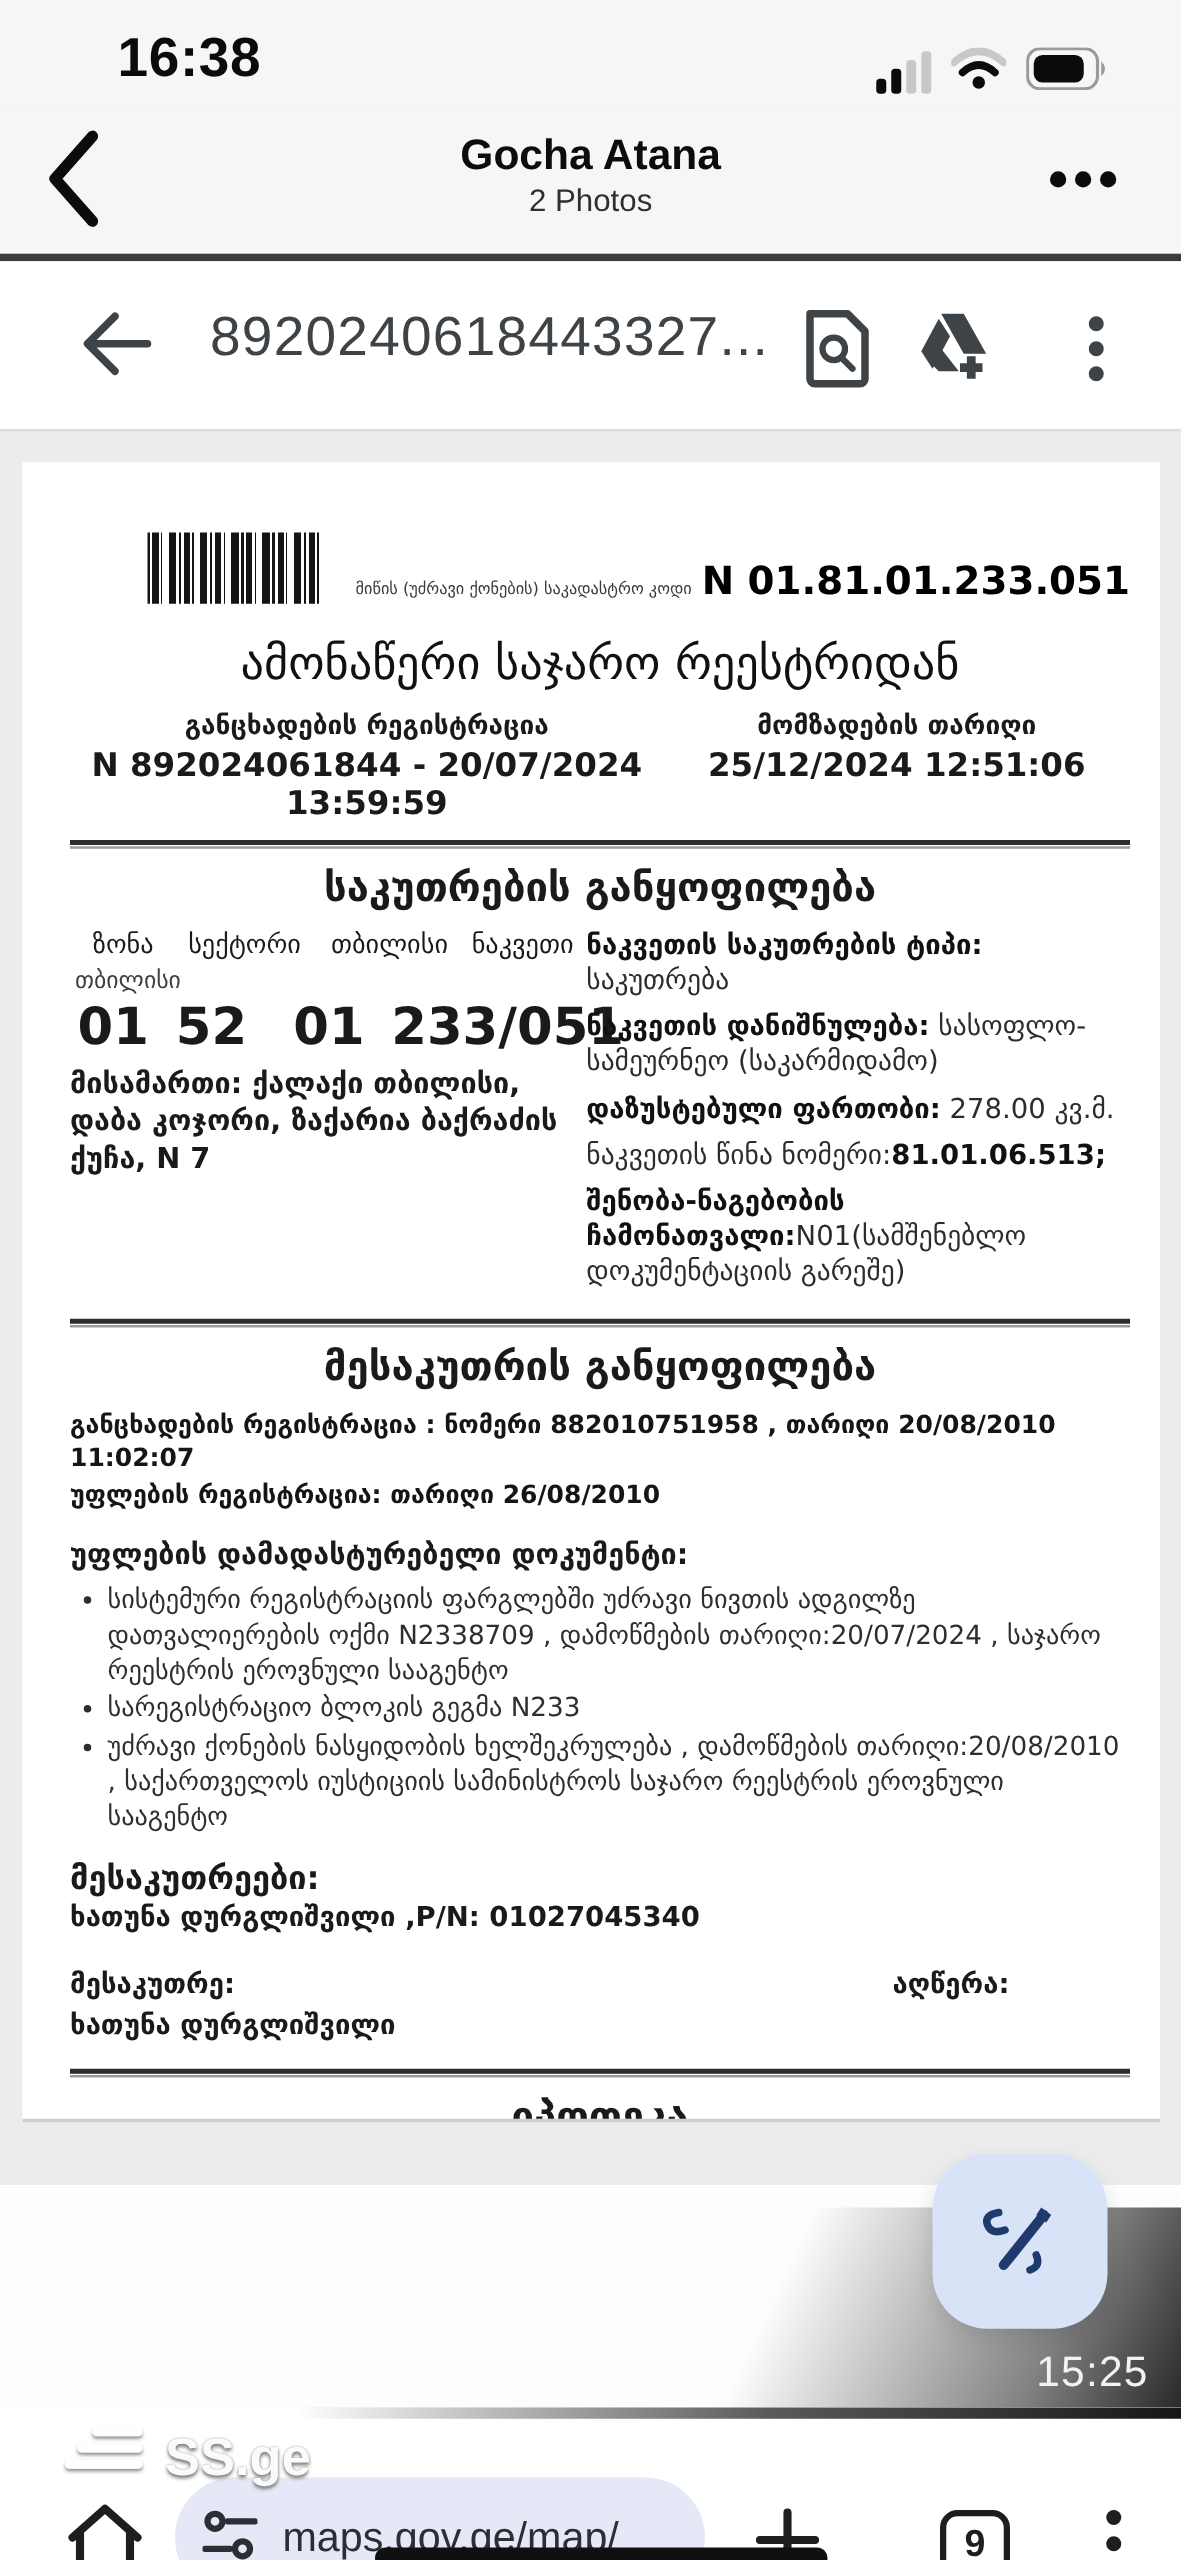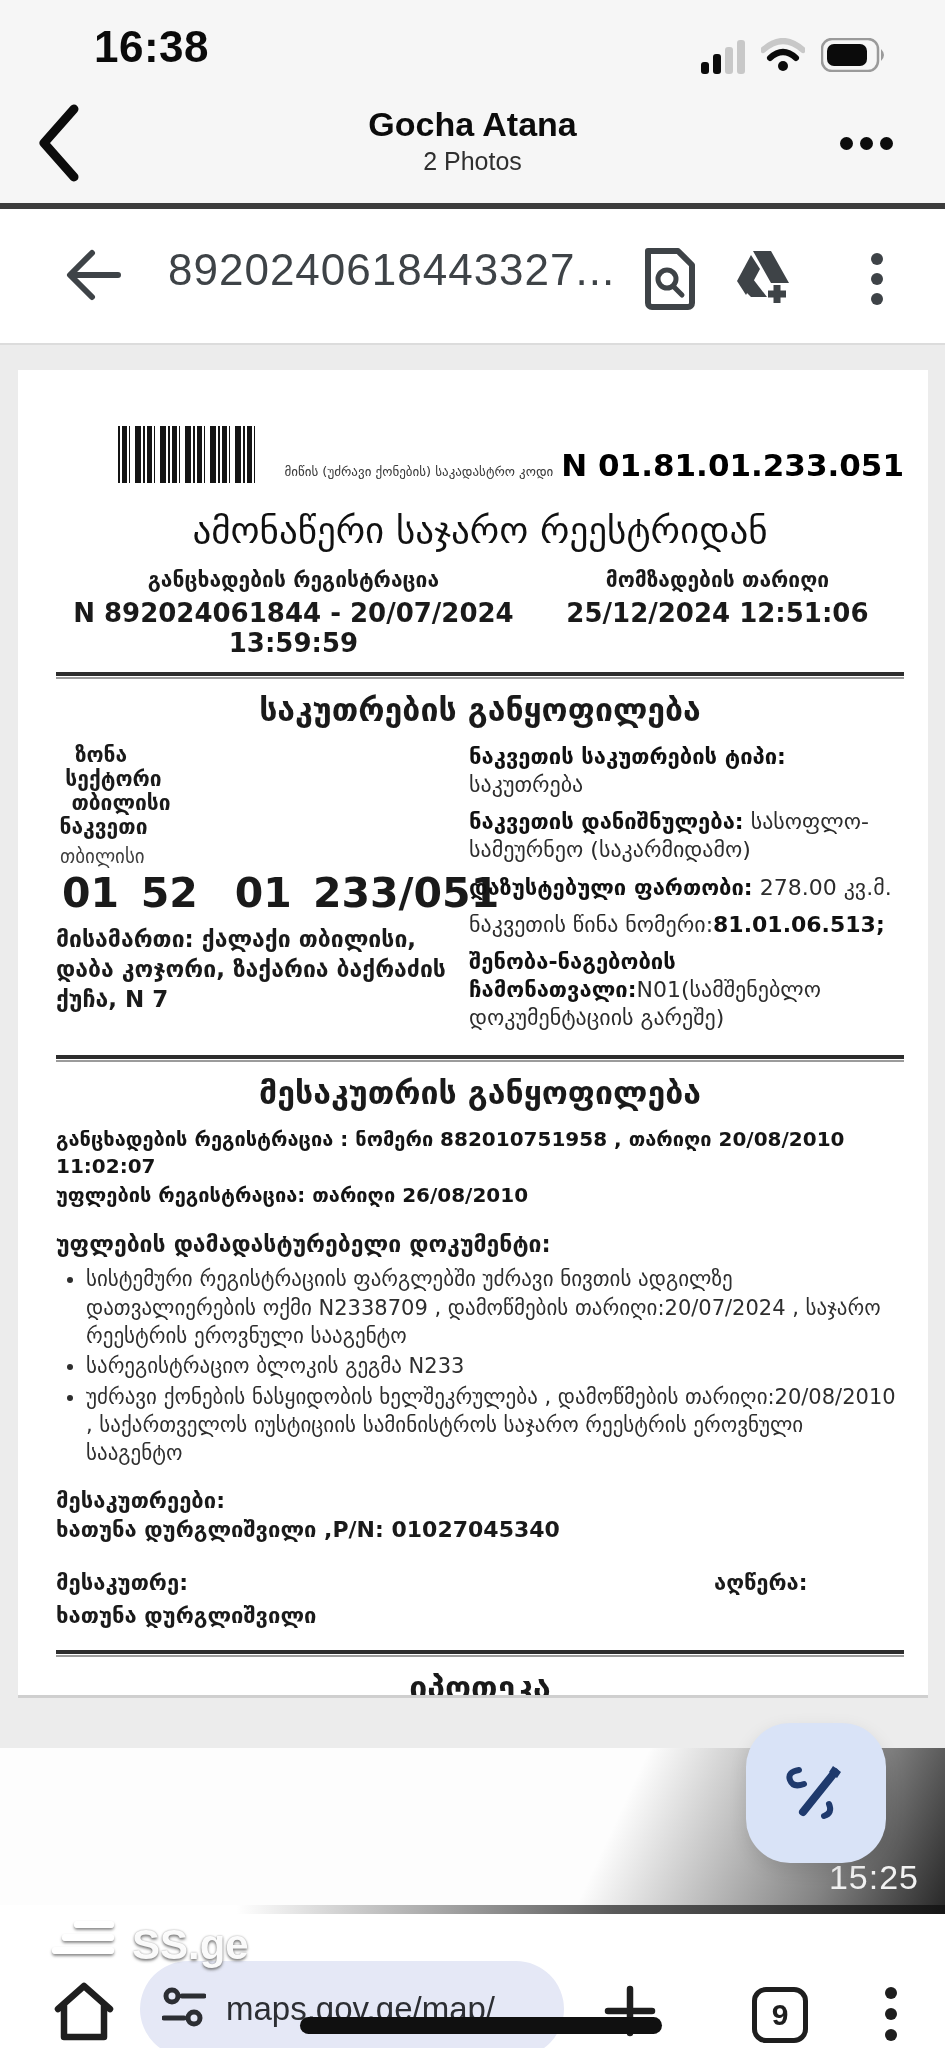--- a/index.html
+++ b/index.html
@@ -56,50 +56,50 @@
   .reg-l{width:56%;text-align:center;}
   .reg-r{width:44%;text-align:center;}
   .reg-lab{font-size:21px;font-weight:700;}
   .reg-val{font-size:26px;font-weight:700;margin-top:6px;}
   .rule{border-top:4px solid #2d2d2d;border-bottom:2px solid #9b9b9b;height:7px;margin-top:14px;}
   .sec-title{text-align:center;font-size:32px;font-weight:700;margin-top:12px;}
 
   .own-cols{display:flex;margin-top:14px;}
   .own-left{width:48%;}
   .own-right{width:52%;padding-left:6px;}
-  .zh{display:flex;font-size:21px;font-weight:700;flex-direction:column;}
+  .zh{display:flex;font-size:21px;font-weight:400;}
   .zh span{text-align:center;}
   .zh span:nth-child(1){width:90px;}
   .zh span:nth-child(2){width:115px;}
   .zh span:nth-child(3){width:130px;}
   .zh span:nth-child(4){width:95px;}
   .city{font-size:19px;color:#3f3f3f;margin-top:6px;margin-left:4px;}
   .zv{display:flex;font-size:41px;font-weight:700;margin-top:2px;}
   .zv span{text-align:center;}
   .zv span:nth-child(1){width:90px;}
   .zv span:nth-child(2){width:115px;}
   .zv span:nth-child(3){width:130px;}
   .zv span:nth-child(4){width:150px;}
   .addr{font-size:23px;font-weight:700;line-height:1.3;margin-top:8px;padding-right:4px;}
   .d-row{font-size:22px;line-height:1.28;margin-bottom:9px;color:#2c2c2c;}
   .d-row b{color:#111;}
   .owner-reg{font-size:20px;font-weight:700;margin-top:14px;line-height:1.35;color:#151515;}
   .docs-lab{font-size:23px;font-weight:700;margin-top:22px;}
   ul.blts{margin:8px 0 0 0;padding-left:30px;}
   ul.blts li{font-size:21px;line-height:1.35;color:#2e2e2e;margin-bottom:2px;}
-  .owners-lab{font-size:22px;font-weight:700;margin-top:20px;}
+  .owners-lab{font-size:26px;font-weight:700;margin-top:20px;}
   .owners-val{font-size:22px;font-weight:700;margin-top:4px;}
   .owner-row{display:flex;margin-top:28px;}
   .owner-row .r{margin-left:auto;width:190px;}
   .owner-lab{font-size:22px;font-weight:700;}
   .owner-val{font-size:22px;font-weight:700;margin-top:8px;}
 
   
   .gap2{height:50px;background:#ececec;}
-  .photo2{position:relative;height:157px;background:#fdfdfd;overflow:hidden;}
+  .photo2{position:relative;height:178px;background:#fdfdfd;overflow:hidden;}
   .photo2::before{content:"";position:absolute;right:0;bottom:0;width:520px;height:160px;
      background:linear-gradient(295deg,rgba(30,30,30,.95) 0%,rgba(30,30,30,.55) 22%,rgba(30,30,30,0) 62%);}
   .pstamp{position:absolute;right:26px;bottom:8px;font-size:34px;color:#f2f2f2;letter-spacing:1px;}
   .fab{position:absolute;left:746px;top:1723px;width:140px;height:140px;border-radius:44px;
        background:#d9e3f7;box-shadow:0 6px 18px rgba(0,0,0,.10);display:flex;align-items:center;justify-content:center;z-index:5;}
 
   
   .bbar{position:relative;height:143px;background:#fff;}
   .edge{height:9px;background:linear-gradient(to left,#161616 0%,#5a5a5a 35%,rgba(120,120,120,0) 75%);}
   .wm{position:absolute;left:52px;top:16px;display:flex;gap:18px;z-index:3;

